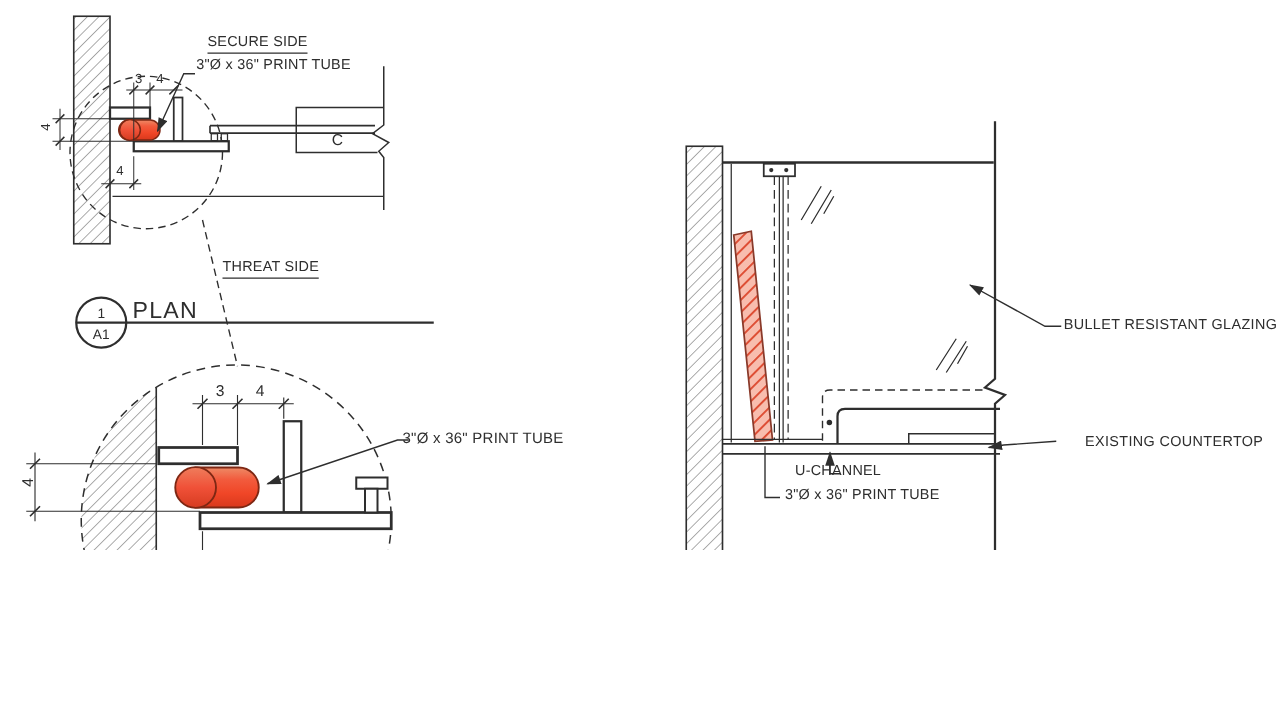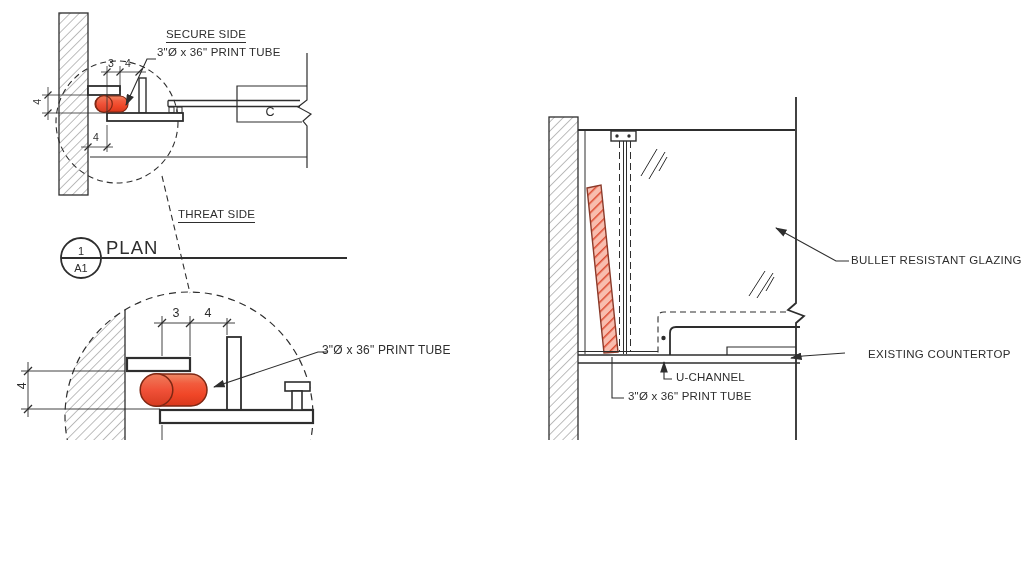--- a/index.html
+++ b/index.html
@@ -148,16 +148,16 @@
 <div class="lbl title-text" style="left:106px;top:238px;">PLAN</div>
 
 <div class="lbl s12 ctr" style="left:169px;top:307px;width:14px;">3</div>
 <div class="lbl s12 ctr" style="left:201px;top:307px;width:14px;">4</div>
 <div class="lbl s12 ctr rot" style="left:15px;top:379px;width:16px;">4</div>
 <div class="lbl s12 ctr" style="left:134px;top:441px;width:14px;">4</div>
 <div class="lbl" style="left:322px;top:344px;font-size:12px;letter-spacing:.2px;">3"Ø x 36" PRINT TUBE</div>
 
 <div class="lbl s11" style="left:851px;top:254px;letter-spacing:.3px;">BULLET RESISTANT GLAZING</div>
 <div class="lbl s11" style="left:847px;top:348px;letter-spacing:.3px;margin-left:21px;">EXISTING COUNTERTOP</div>
-<div class="lbl s11" style="left:676px;top:371px;">U-CHANNEL</div>
+<div class="lbl s11" style="left:636px;top:371px;">U-CHANNEL</div>
 <div class="lbl s11" style="left:628px;top:390px;">3"Ø x 36" PRINT TUBE</div>
 
 </div>
 
 </body></html>

